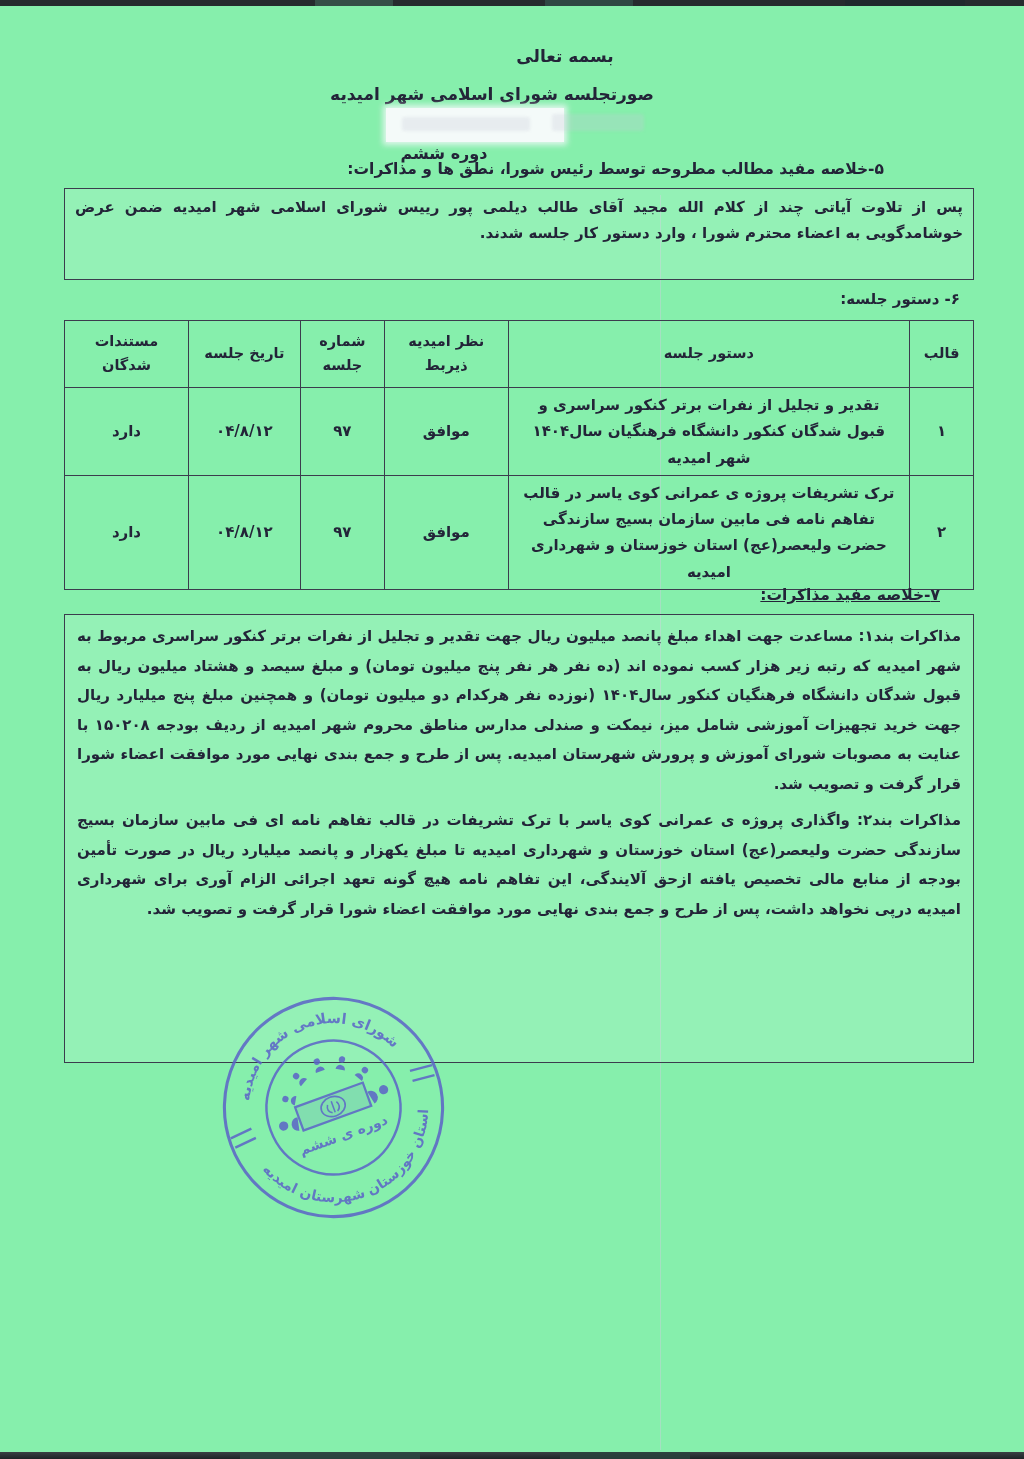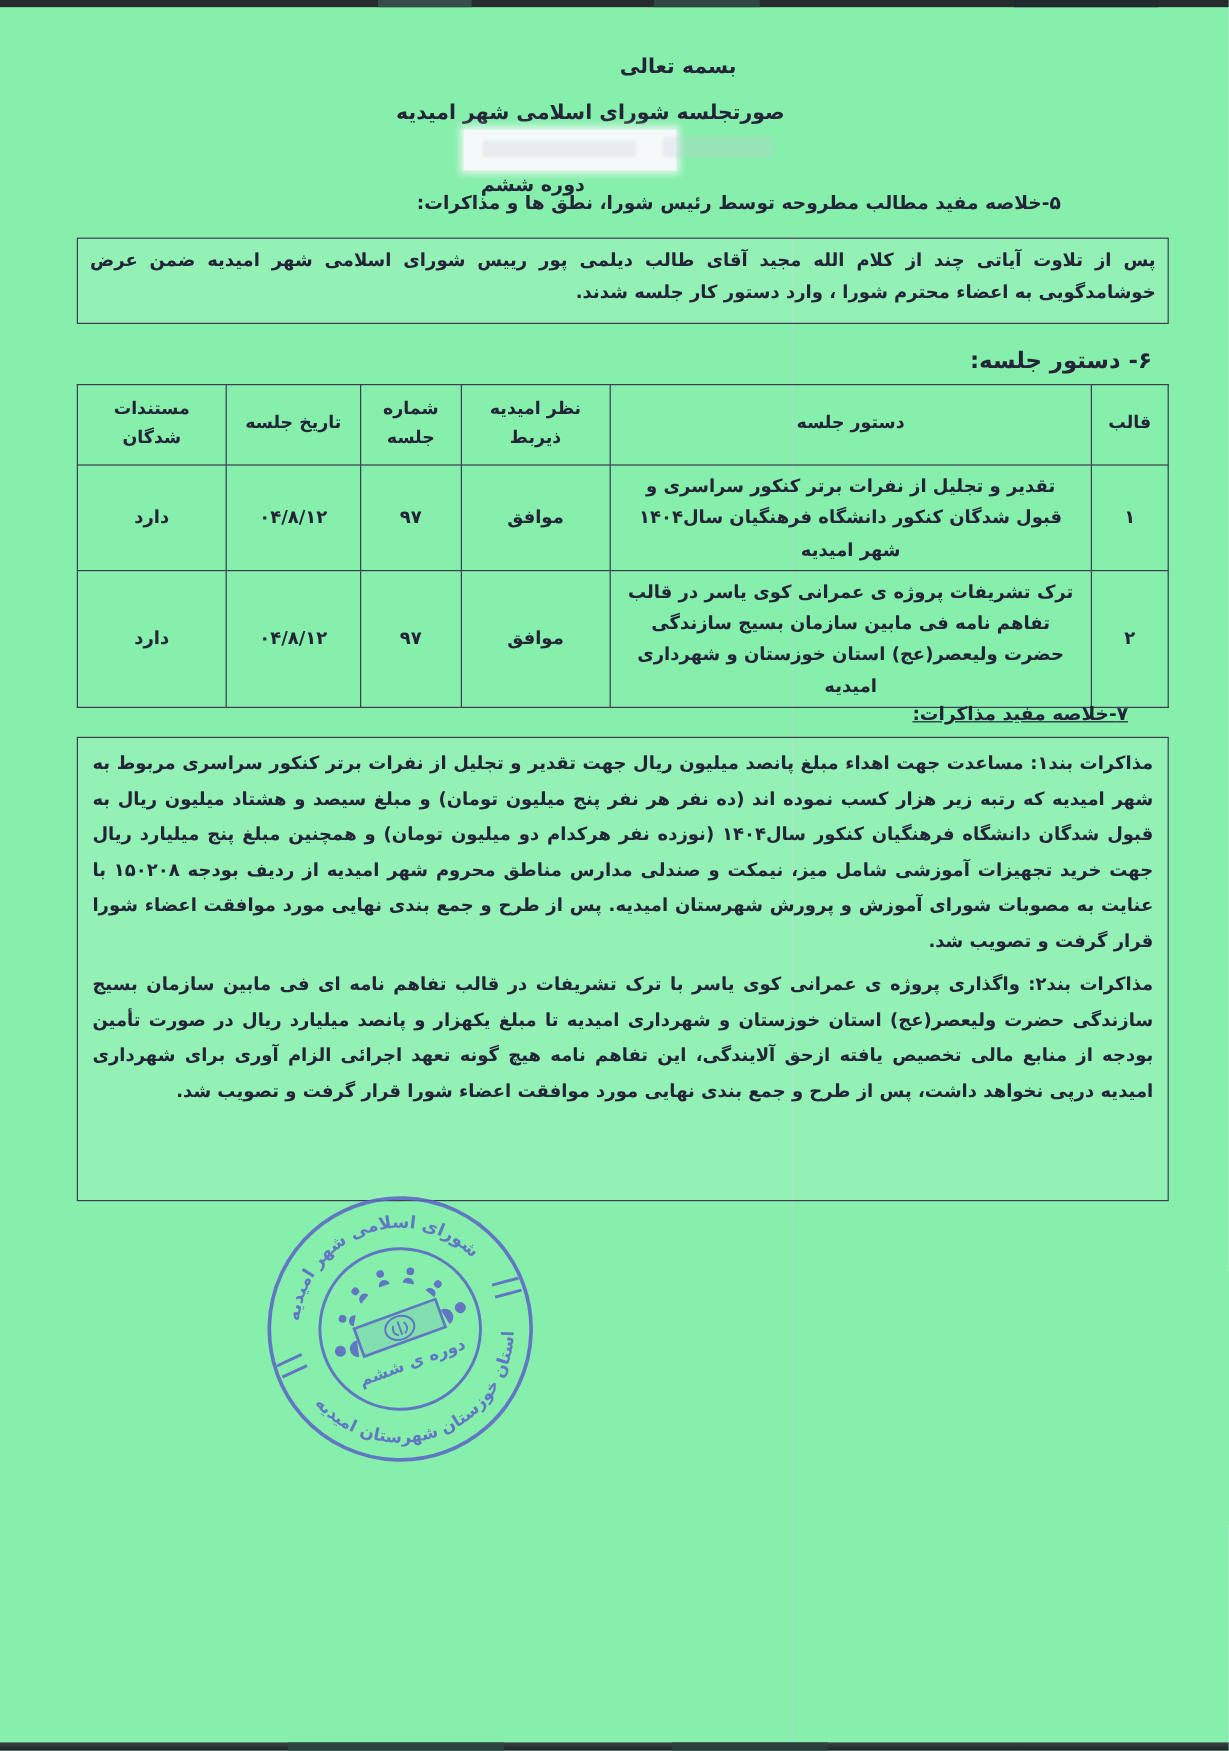--- a/index.html
+++ b/index.html
@@ -27,34 +27,34 @@
   .basmala{left:565px;top:46px;font-size:17px;}
   .doc-title{left:492px;top:84px;font-size:17px;}
   .term{left:444px;top:120px;font-size:16px;z-index:2;margin-top:24px;}
   .whiteout{position:absolute;left:386px;top:108px;width:178px;height:34px;background:rgba(250,250,253,.95);box-shadow:0 0 6px 3px rgba(248,248,252,.8);z-index:1;}
   .ghost{position:absolute;background:rgba(198,201,214,.28);border-radius:3px;filter:blur(1.5px);z-index:1;}
   .ghost.g1{left:402px;top:117px;width:128px;height:14px;}
   .ghost.g2{left:552px;top:114px;width:92px;height:17px;}
   
   .sec-heading{position:absolute;font-weight:bold;font-size:15.5px;white-space:nowrap;}
   .h5{top:160px;right:140px;}
-  .h6{top:290px;right:64px;font-size:19px;}
+  .h6{top:290px;right:64px;font-size:15px;}
   .h7{top:586px;right:84px;text-decoration:underline;}
   
   .tbox{
     position:absolute;left:64px;width:910px;
     border:1.6px solid #3b3c4d;
     box-sizing:border-box;
     background:rgba(255,255,255,.12);
     font-weight:bold;
     text-align:justify;
     direction:rtl;
   }
-  .box5{top:198px;height:72px;padding:5px 10px 0 10px;font-size:15px;line-height:26px;}
-  .box7{top:614px;height:387px;padding:7px 12px 0 12px;font-size:15px;line-height:29.5px;}
+  .box5{top:188px;height:92px;padding:5px 10px 0 10px;font-size:15px;line-height:26px;}
+  .box7{top:614px;height:449px;padding:7px 12px 0 12px;font-size:15px;line-height:29.5px;}
   .box7 p{margin:0 0 7px 0;}
   
   table.agenda{
     position:absolute;left:64px;top:320px;width:910px;
     border-collapse:collapse;direction:rtl;
     font-weight:bold;
   }
   table.agenda th,table.agenda td{
     border:1.6px solid #3b3c4d;
     text-align:center;vertical-align:middle;

